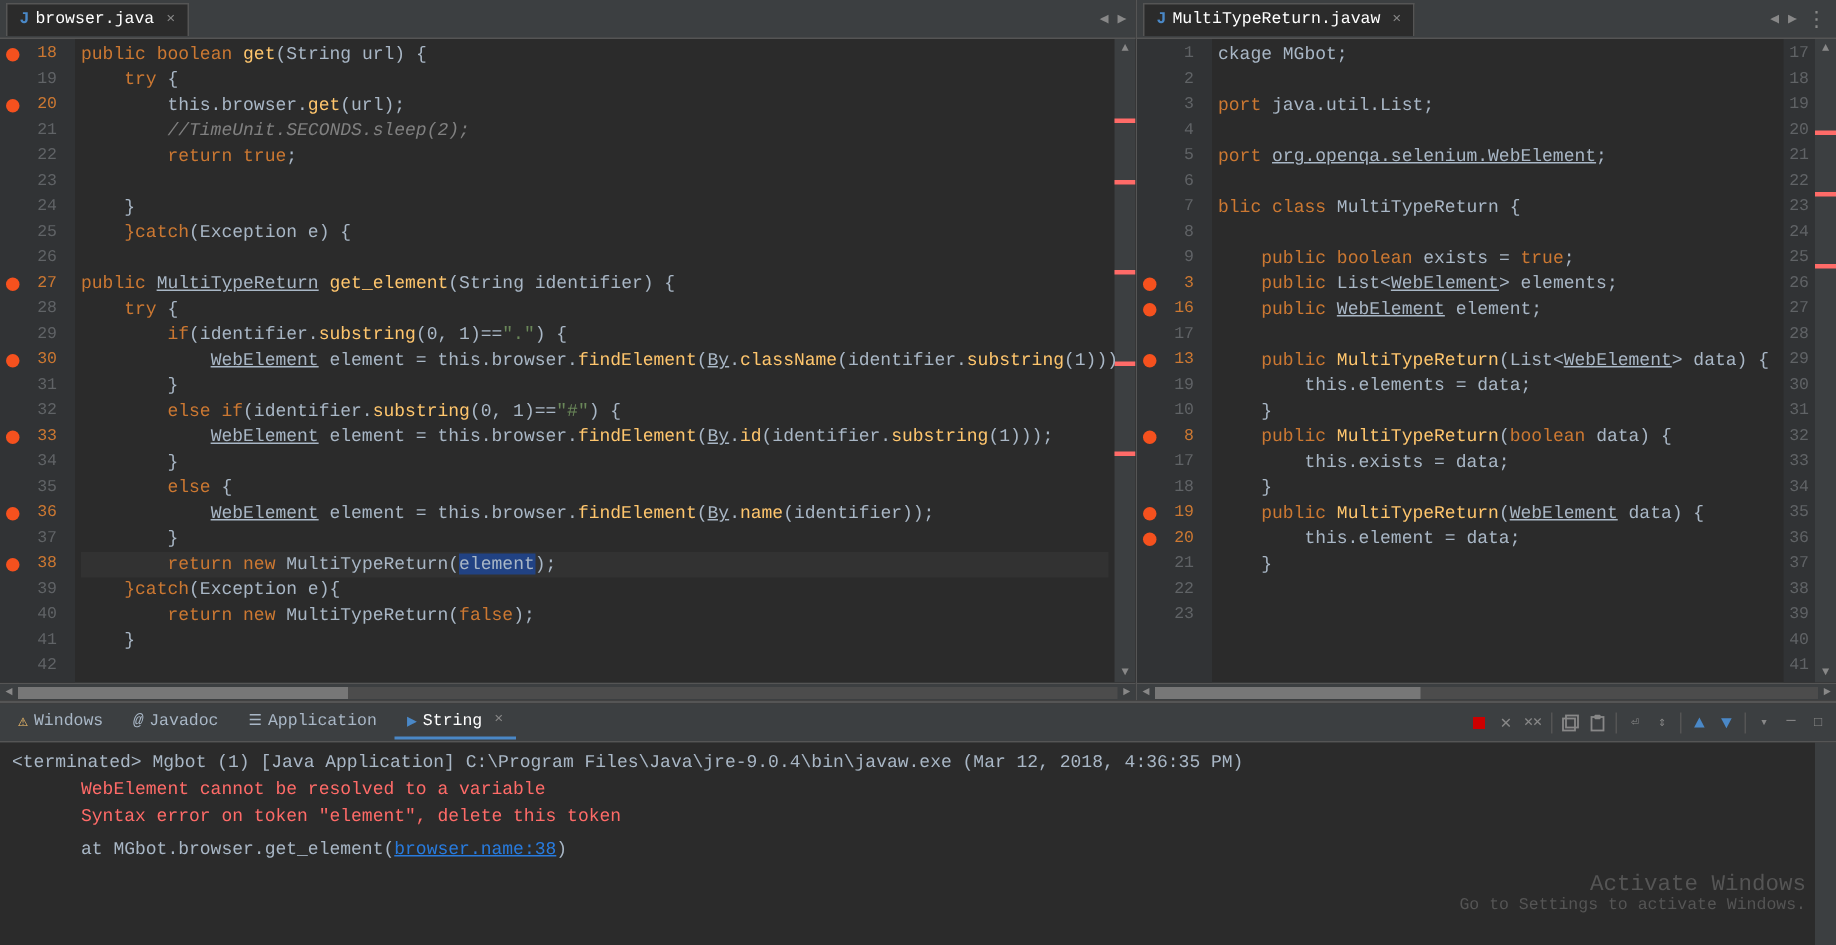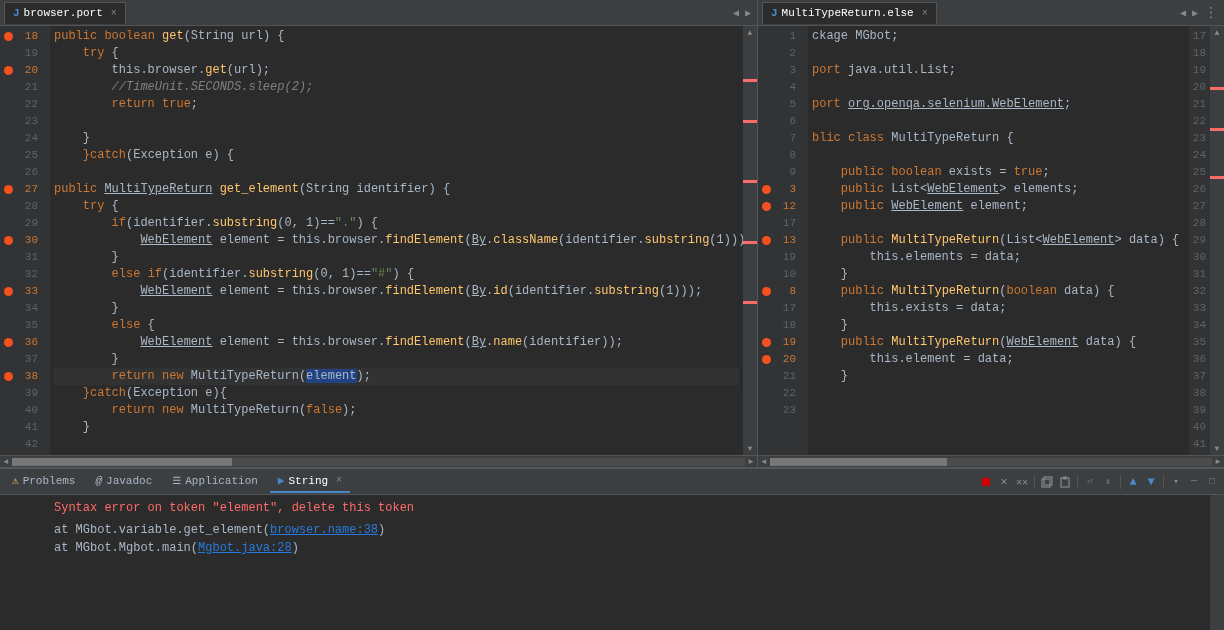--- a/index.html
+++ b/index.html
@@ -302,21 +302,21 @@
 
 <div style="display:flex;flex-direction:column;height:630px;width:1224px;position:relative;">
 
   <div class="editor-area">
 
     <div class="editor-left">
 
       <div class="tab-bar">
         <div class="tab active">
           <span style="color:#4a88c7;font-size:11px;font-weight:bold;">J</span>
-          <span>browser.port</span>
+          <span>browser.java</span>
           <span class="tab-close">×</span>
         </div>
         <div class="tab-bar-right">
           <span class="tab-scroll-btn">◀</span>
           <span class="tab-scroll-btn">▶</span>
         </div>
       </div>
 
       <div class="editor-content">
 
@@ -394,21 +394,21 @@
         </div>
         <div class="h-scroll-arrow">►</div>
       </div>
     </div>
 
     <div class="editor-right">
 
       <div class="tab-bar">
         <div class="tab active">
           <span style="color:#4a88c7;font-size:11px;font-weight:bold;">J</span>
-          <span>MultiTypeReturn.else</span>
+          <span>MultiTypeReturn.javaw</span>
           <span class="tab-close">×</span>
         </div>
         <div class="tab-bar-right">
           <span class="tab-scroll-btn">◀</span>
           <span class="tab-scroll-btn">▶</span>
           <span class="tab-scroll-btn" style="font-size:14px;">⋮</span>
         </div>
       </div>
 
       <div class="editor-content">
@@ -422,21 +422,21 @@
             <span class="line-num" style="display: flex; align-items: center; justify-content: flex-end; padding-right: 6px; height: 17px; position: relative;">6</span>
             <span class="line-num" style="display: flex; align-items: center; justify-content: flex-end; padding-right: 6px; height: 17px; position: relative;">7</span>
             <span class="line-num" style="display: flex; align-items: center; justify-content: flex-end; padding-right: 6px; height: 17px; position: relative;">8</span>
             <span class="line-num" style="display: flex; align-items: center; justify-content: flex-end; padding-right: 6px; height: 17px; position: relative;">9</span>
             <span class="line-num breakpoint" style="display: flex; align-items: center; justify-content: flex-end; padding-right: 6px; height: 17px; position: relative;">
               <span style="width: 9px; height: 9px; background: rgb(245, 81, 30); border-radius: 50%; display: inline-block; position: absolute; left: 4px; top: 4px;"></span>
               <span style="color: rgb(204, 120, 50);">3</span>
             </span>
             <span class="line-num breakpoint" style="display: flex; align-items: center; justify-content: flex-end; padding-right: 6px; height: 17px; position: relative;">
               <span style="width: 9px; height: 9px; background: rgb(245, 81, 30); border-radius: 50%; display: inline-block; position: absolute; left: 4px; top: 4px;"></span>
-              <span style="color: rgb(204, 120, 50);">12</span>
+              <span style="color: rgb(204, 120, 50);">16</span>
             </span>
             <span class="line-num" style="display: flex; align-items: center; justify-content: flex-end; padding-right: 6px; height: 17px; position: relative;">17</span>
             <span class="line-num breakpoint" style="display: flex; align-items: center; justify-content: flex-end; padding-right: 6px; height: 17px; position: relative;">
               <span style="width: 9px; height: 9px; background: rgb(245, 81, 30); border-radius: 50%; display: inline-block; position: absolute; left: 4px; top: 4px;"></span>
               <span style="color: rgb(204, 120, 50);">13</span>
             </span>
             <span class="line-num" style="display: flex; align-items: center; justify-content: flex-end; padding-right: 6px; height: 17px; position: relative;">19</span>
             <span class="line-num" style="display: flex; align-items: center; justify-content: flex-end; padding-right: 6px; height: 17px; position: relative;">10</span>
             <span class="line-num breakpoint" style="display: flex; align-items: center; justify-content: flex-end; padding-right: 6px; height: 17px; position: relative;">
               <span style="width: 9px; height: 9px; background: rgb(245, 81, 30); border-radius: 50%; display: inline-block; position: absolute; left: 4px; top: 4px;"></span>
@@ -508,21 +508,21 @@
       </div>
     </div>
   </div>
 
   <div class="bottom-panel">
 
     <div class="bottom-tab-bar">
 
       <div class="bottom-tab">
         <span style="color:#ffc66d;">⚠</span>
-        <span>Problems</span>
+        <span>Windows</span>
       </div>
 
       <div class="bottom-tab" style="margin-left:4px;">
         <span style="color:#a9b7c6;font-style:italic;">@</span>
         <span>Javadoc</span>
       </div>
 
       <div class="bottom-tab" style="margin-left:4px;">
         <span style="color:#a9b7c6;font-size:10px;">☰</span>
         <span>Application</span>
@@ -574,27 +574,30 @@
         <div class="console-toolbar-btn" style="font-size:9px;color:#888;">▾</div>
 
         <div class="console-toolbar-btn" style="font-size:10px;color:#888;">─</div>
 
         <div class="console-toolbar-btn" style="font-size:9px;color:#888;">□</div>
       </div>
     </div>
 
     <div style="display:flex;flex:1;overflow:hidden;">
       <div class="console-content">
+        <div class="console-terminated">&lt;terminated&gt; Mgbot (1) [Java Application] C:\Program Files\Java\jre-9.0.4\bin\javaw.exe (Mar 12, 2018, 4:36:35 PM)</div>
+        <div class="console-error" style="padding-left:46px;">WebElement cannot be resolved to a variable</div>
         <div class="console-error" style="padding-left:46px;">Syntax error on token "element", delete this token</div>
         <div style="height:4px;"></div>
         <div class="console-terminated" style="padding-left:46px;">
-          <span>at MGbot.variable.get_element(</span><span class="console-link">browser.name:38</span><span>)</span>
-        </div>
-        <div class="console-terminated" style="padding-left:46px;">
-          <span>at MGbot.Mgbot.main(</span><span class="console-link">Mgbot.java:28</span><span>)</span>
+          <span>at MGbot.browser.get_element(</span><span class="console-link">browser.name:38</span><span>)</span>
         </div>
       </div>
 
       <div class="bottom-scroll"></div>
     </div>
   </div>
 
+  <div class="win-activate">
+    <div class="win-activate-title">Activate Windows</div>
+    <div class="win-activate-sub">Go to Settings to activate Windows.</div>
+  </div>
 </div>
 
 </body></html>

